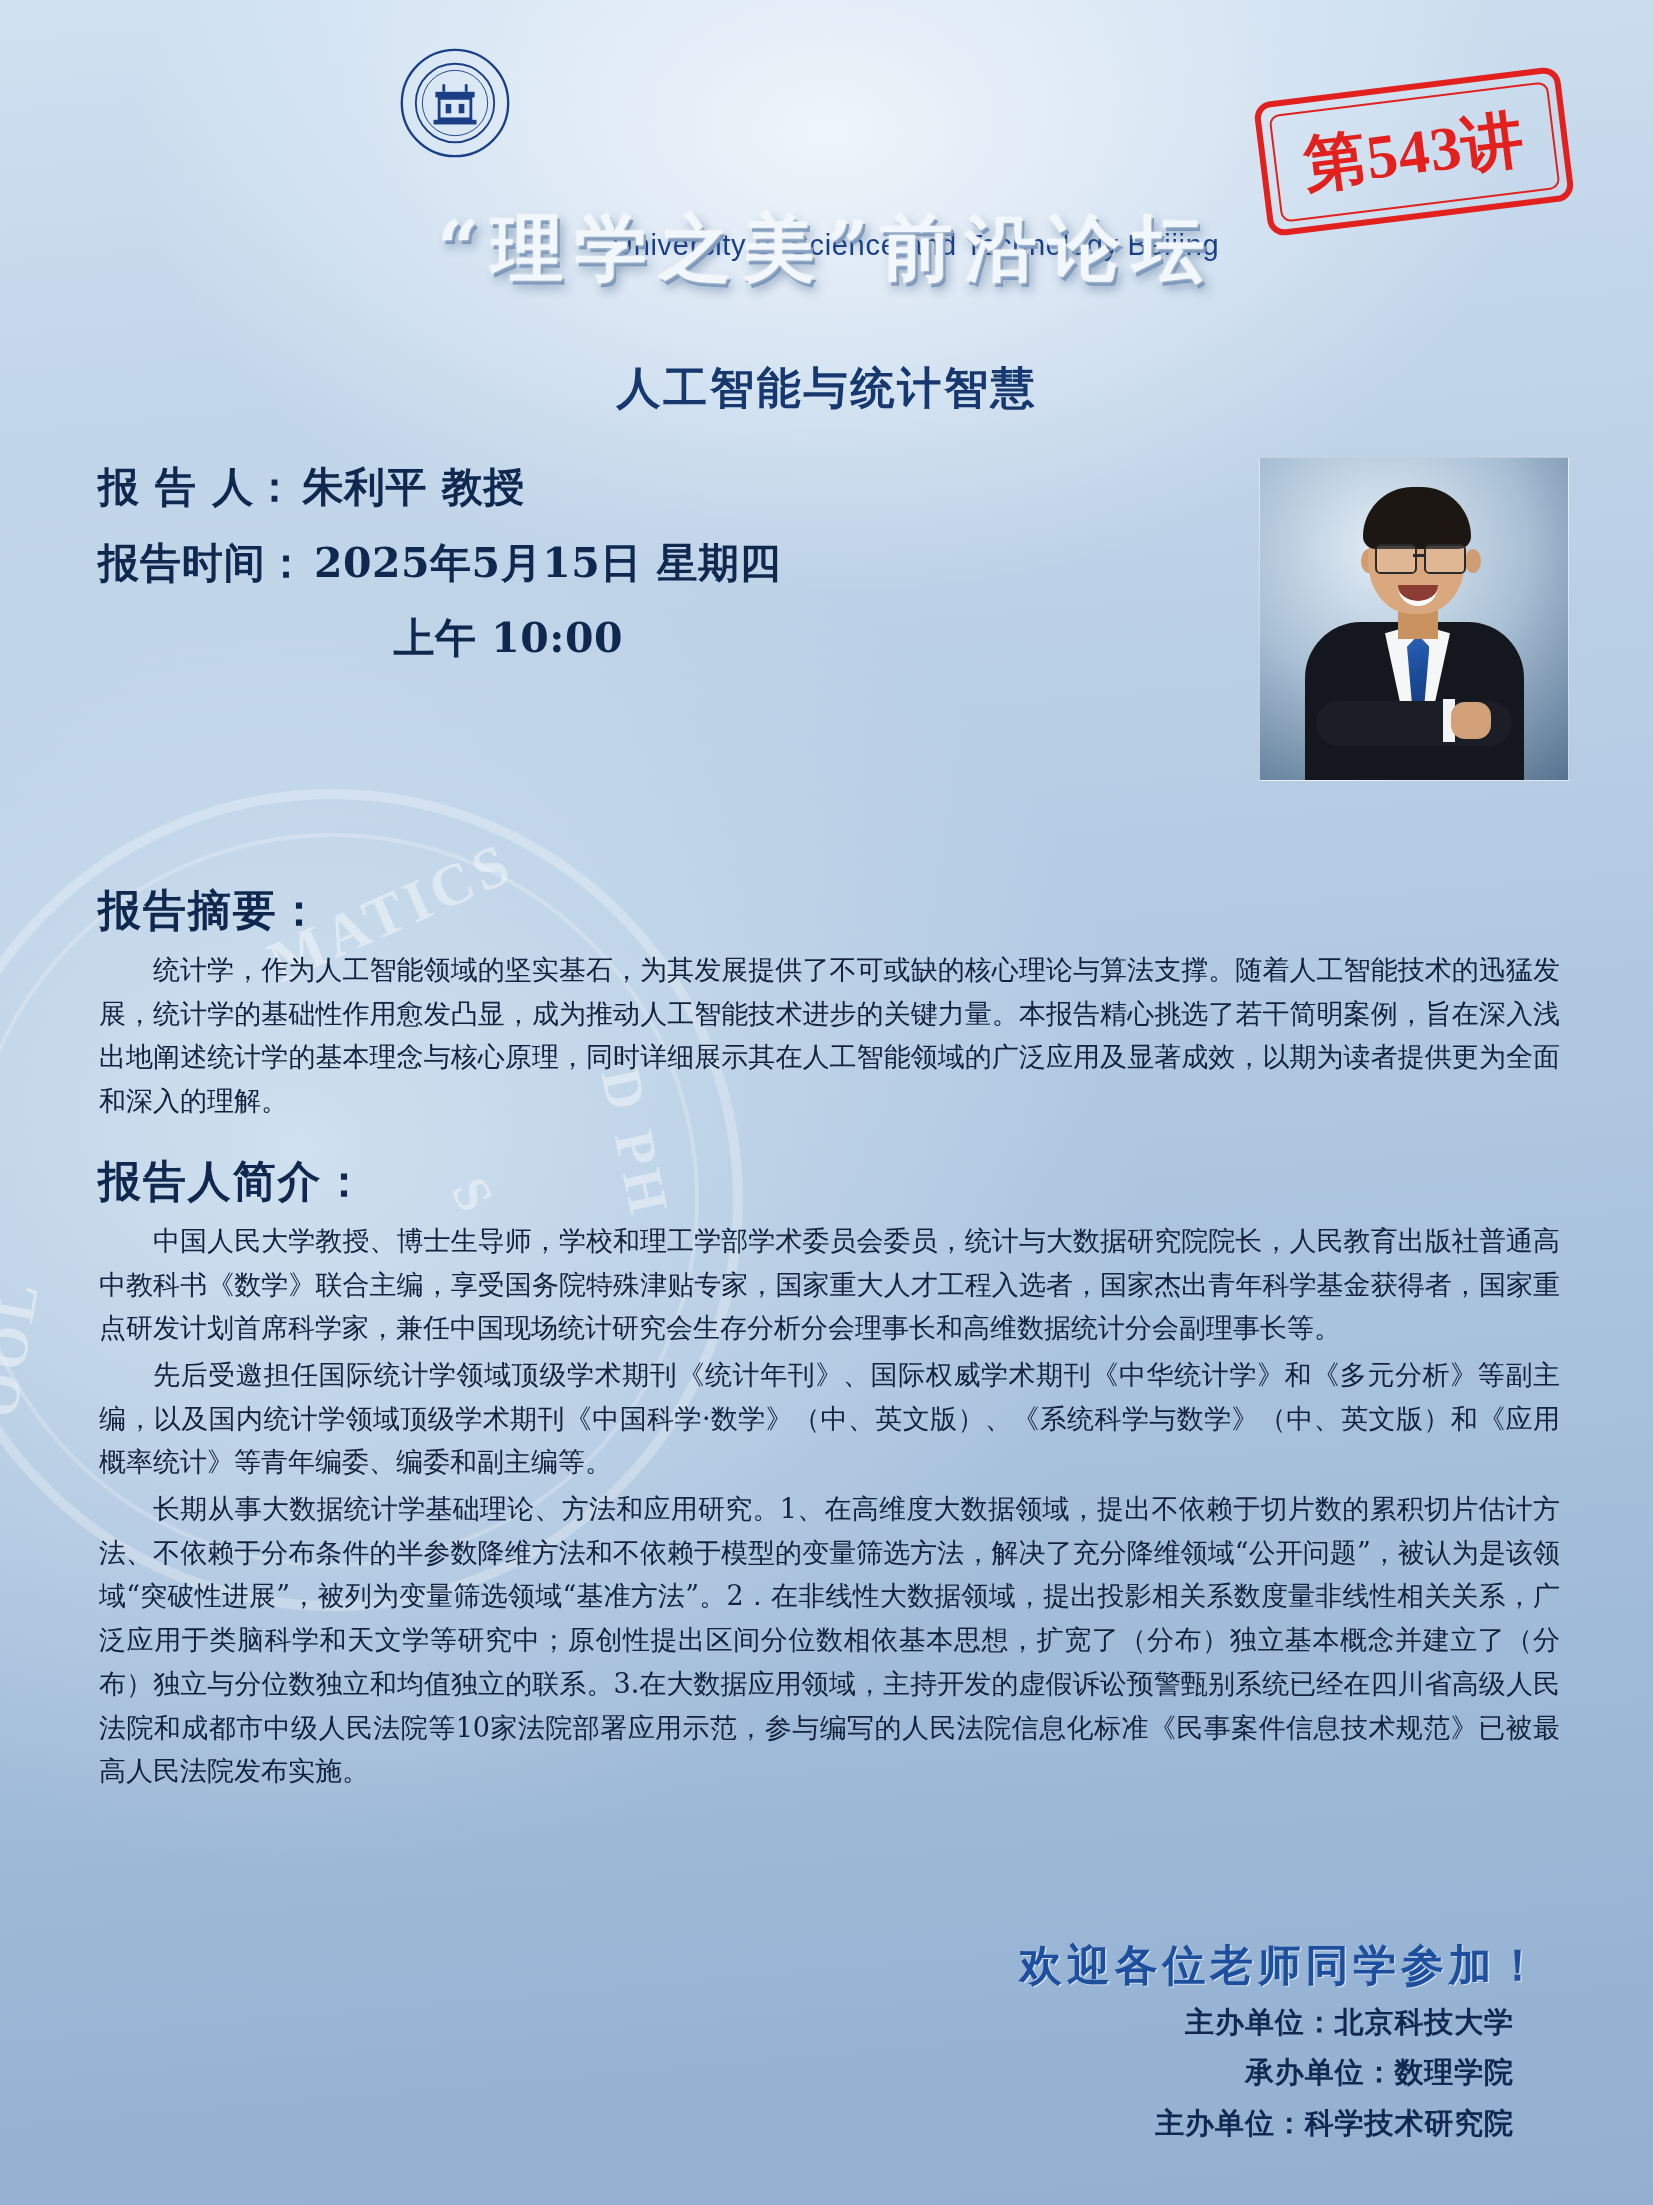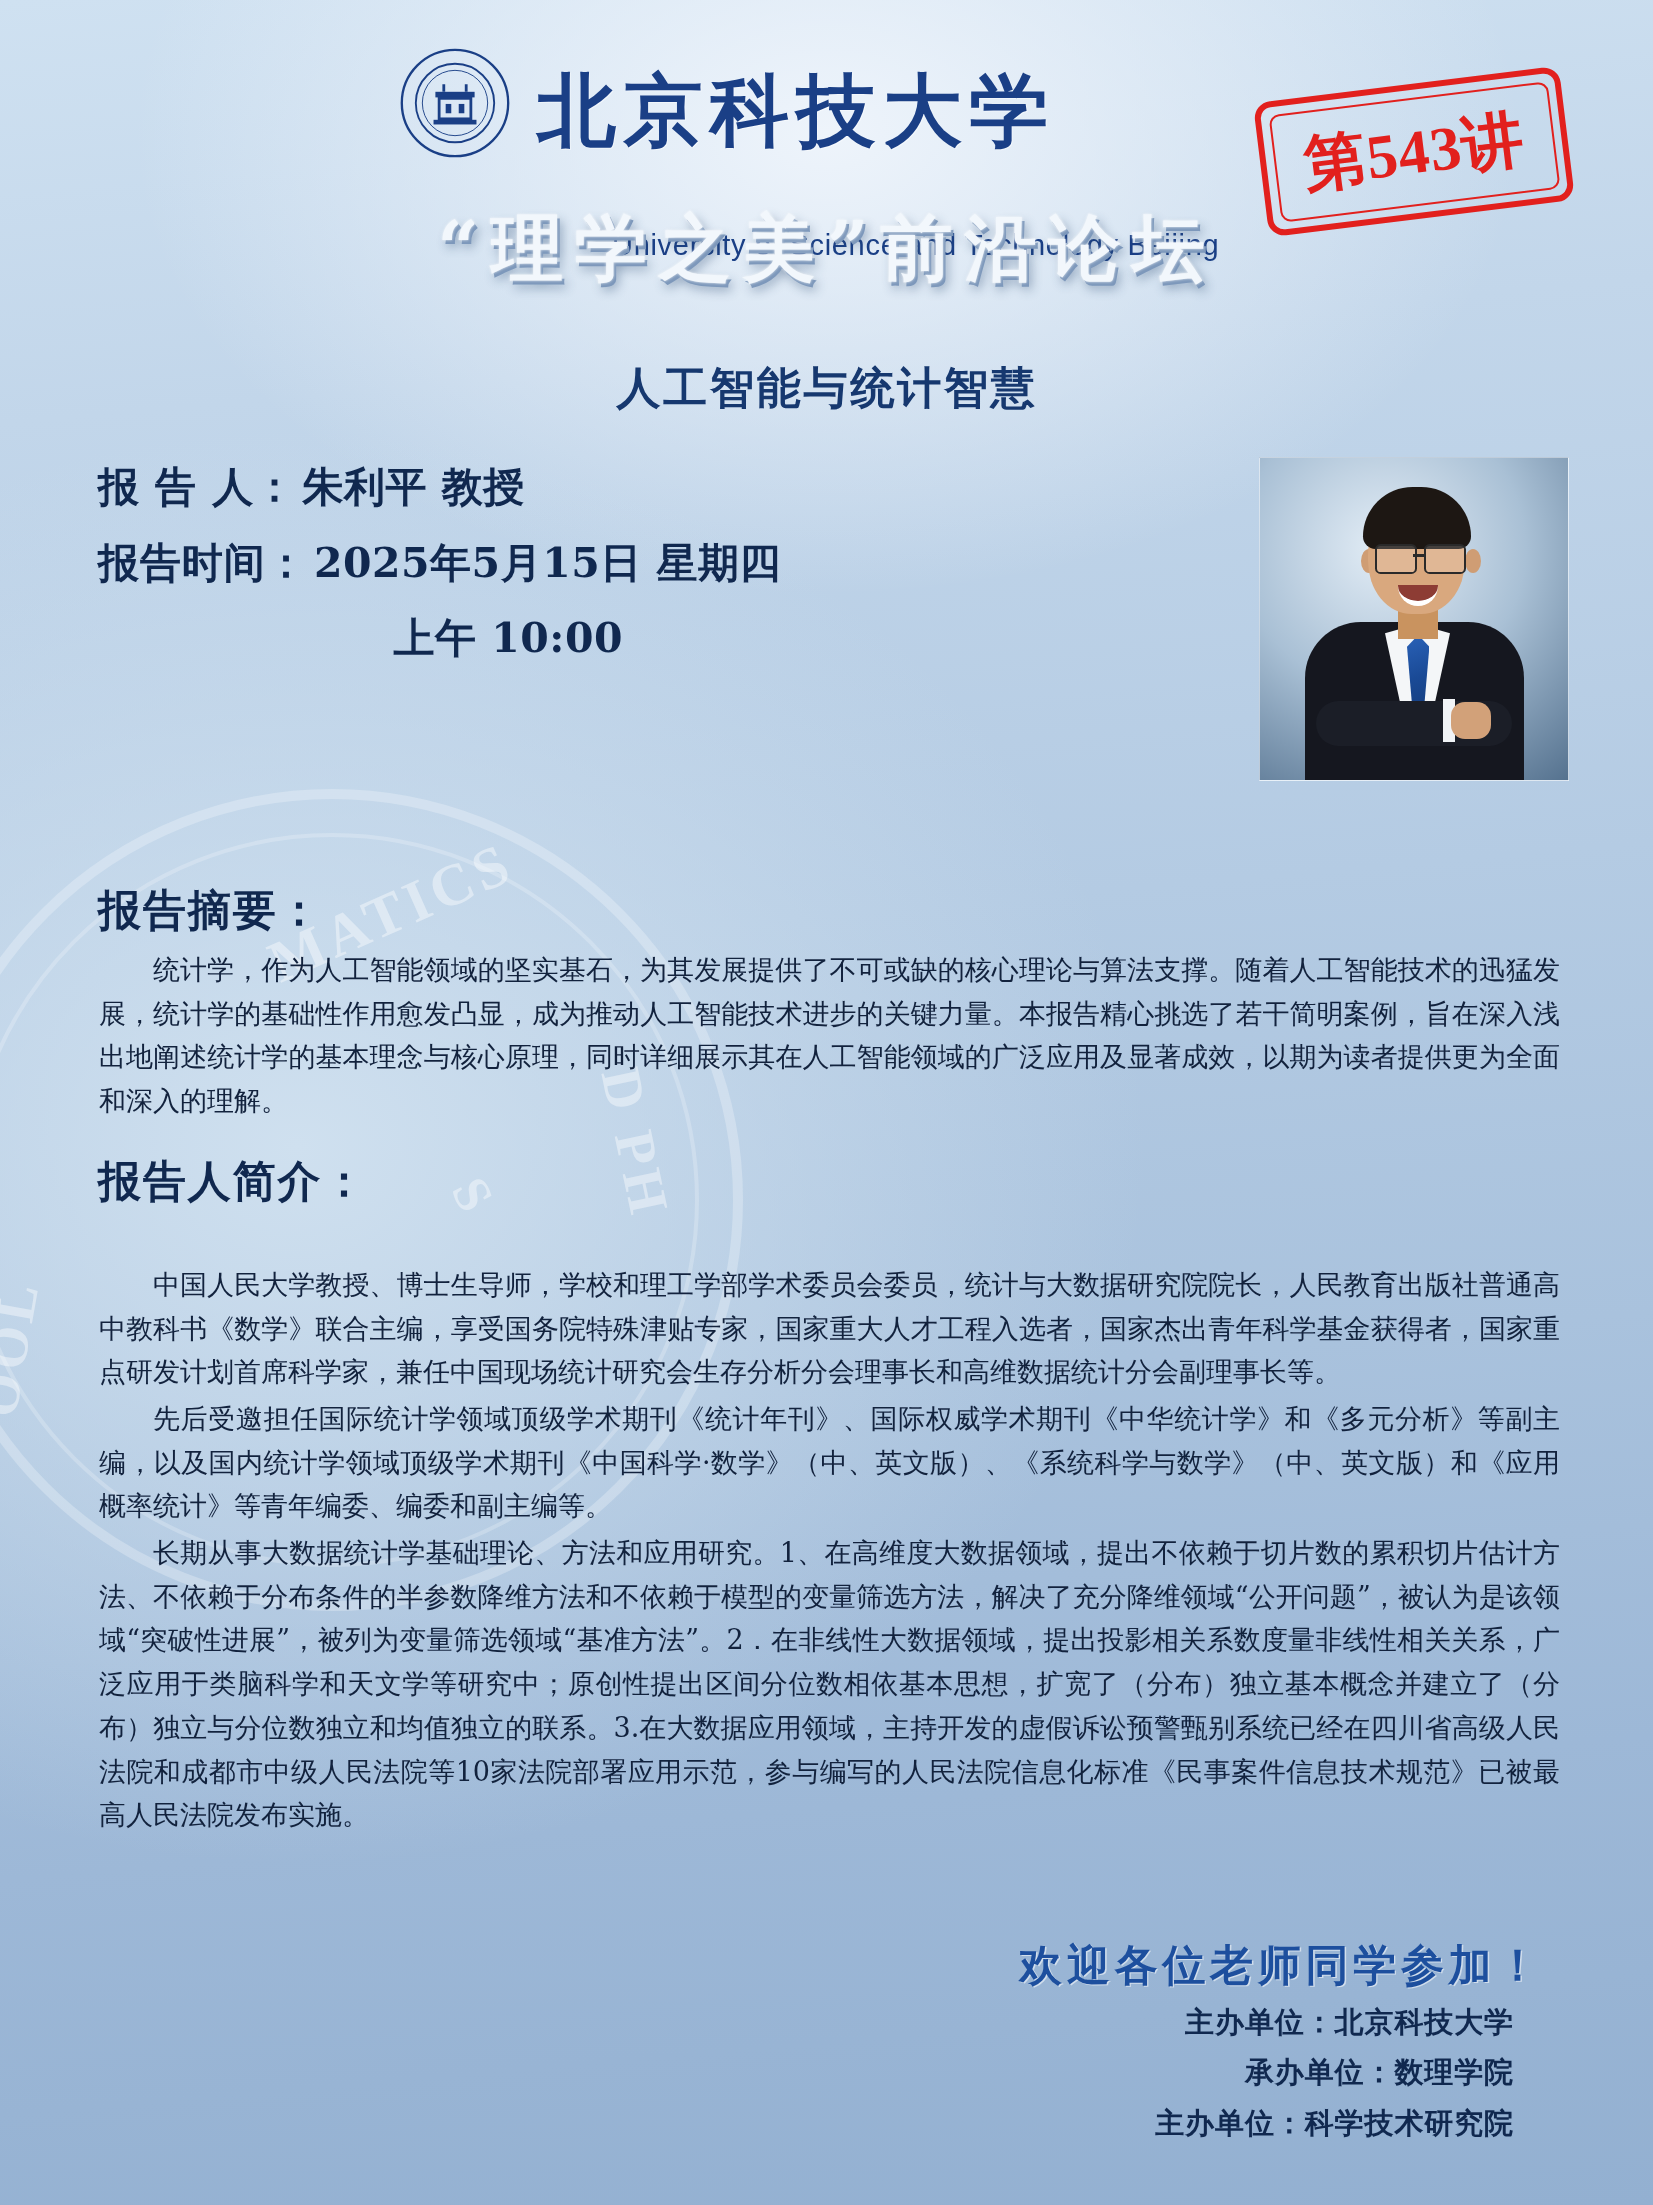--- a/index.html
+++ b/index.html
@@ -370,21 +370,21 @@
     font-size: 27px;
     line-height: 1.62;
     color: #12223d;
     text-align: justify;
   }
   .body-text p {
     margin: 0 0 2.8px 0;
     text-indent: 2em;
   }
   .abstract-body { top: 948px; }
-  .bio-body { top: 1219px; margin-top: 44px; }
+  .bio-body { top: 1219px; }
 
   
   .welcome {
     position: absolute;
     right: 110px;
     top: 1937px;
     font-family: "DejaVu Serif", serif;
     font-weight: bold;
     font-size: 43px;
     letter-spacing: 4.7px;
@@ -428,21 +428,20 @@
         <circle cx="120" cy="120" r="70" fill="none" stroke="#1a3f86" stroke-width="2"></circle>
         <rect x="78" y="96" width="84" height="12" fill="#1a3f86"></rect>
         <rect x="86" y="110" width="68" height="44" fill="none" stroke="#1a3f86" stroke-width="6"></rect>
         <rect x="100" y="122" width="12" height="20" fill="#1a3f86"></rect>
         <rect x="128" y="122" width="12" height="20" fill="#1a3f86"></rect>
         <rect x="74" y="156" width="92" height="10" fill="#1a3f86"></rect>
         <path d="M96 96 L96 80 M144 96 L144 80" stroke="#1a3f86" stroke-width="6"></path>
       </svg>
     </div>
 
-    <div class="uni-cn">北京科技大学</div>
     <div class="uni-en">University of Science and Technology Beijing</div>
 
     <div class="stamp">
       <div class="stamp-frame"></div>
       <div class="stamp-text">第543讲</div>
     </div>
   </div>
 
   <div class="forum-title">“理学之美”前沿论坛</div>
   <div class="subject">人工智能与统计智慧</div>

